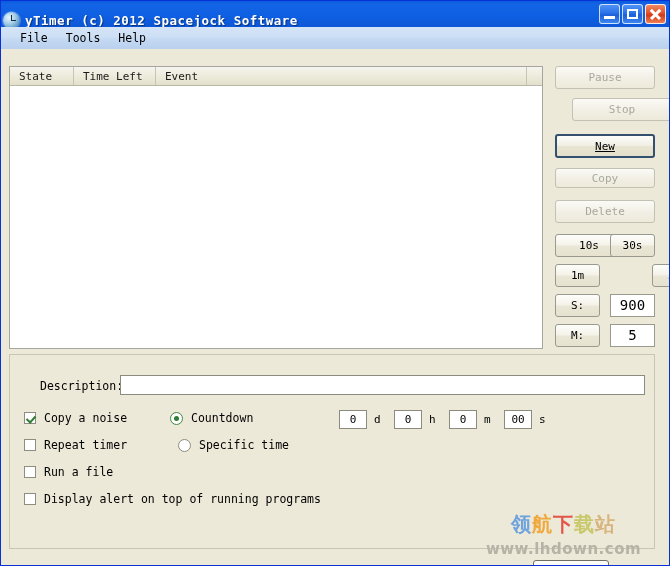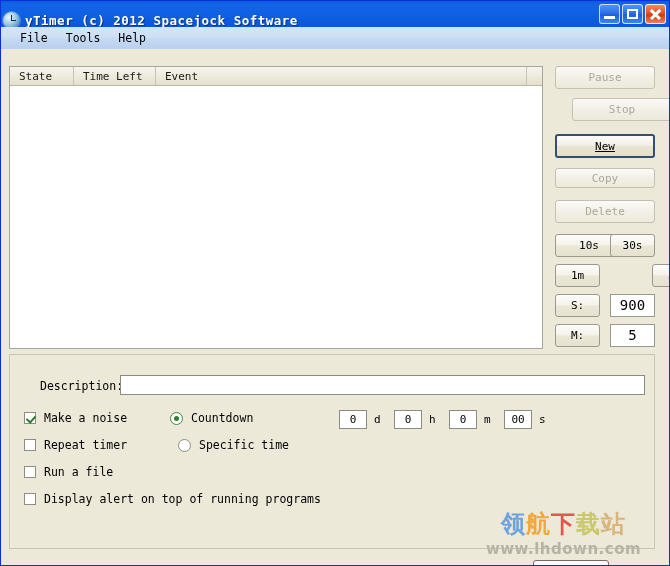--- a/index.html
+++ b/index.html
@@ -394,21 +394,21 @@
   #watermark {
     position: absolute;
     left: 460px; top: 507px;
     width: 205px;
     z-index: 6;
     pointer-events: none;
     text-align: center;
   }
   #wm-cn {
     font-family: Liberation Sans, sans-serif;
-    font-size: 24px;
+    font-size: 20px;
     font-weight: bold;
     letter-spacing: 1px;
     line-height: 32px;
     white-space: nowrap;
   }
   #wm-cn span { }
   .wc0 { color: #6fa3de; }
   .wc1 { color: #f0a83c; }
   .wc2 { color: #e2574c; }
   .wc3 { color: #c9c86a; }
@@ -471,21 +471,21 @@
     <div class="btn" id="btn-m">M:</div>
     <div class="qinput" id="in-m">5</div>
 
     <div id="bottom-panel">
 
       <div id="desc-label">Description:</div>
       <div id="desc-input" title=""></div>
 
       <div class="chkrow" id="chk-noise">
         <span class="chkbox checked"></span>
-        <span class="chklabel">Make a noise</span>
+        <span class="chklabel">Copy a noise</span>
       </div>
       <div class="chkrow" id="chk-repeat">
         <span class="chkbox"></span>
         <span class="chklabel">Repeat timer</span>
       </div>
       <div class="chkrow" id="chk-runfile">
         <span class="chkbox"></span>
         <span class="chklabel">Run a file</span>
       </div>
       <div class="chkrow" id="chk-alert">

